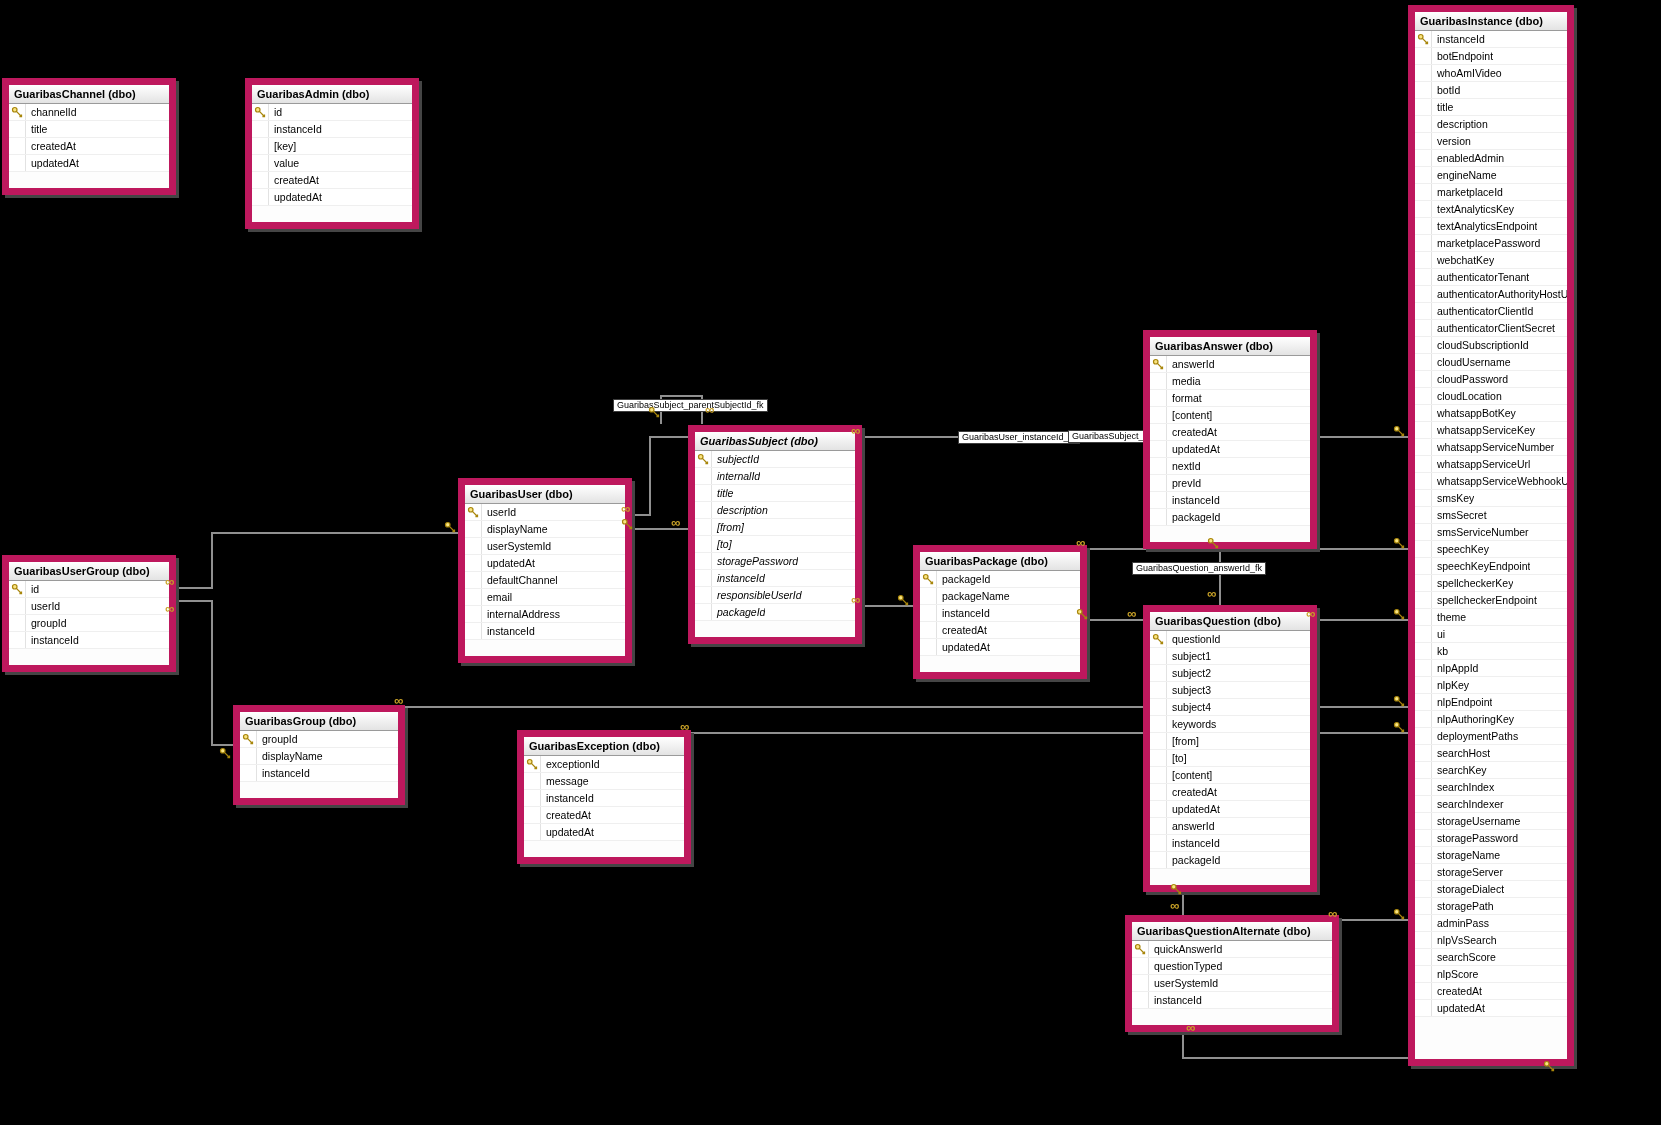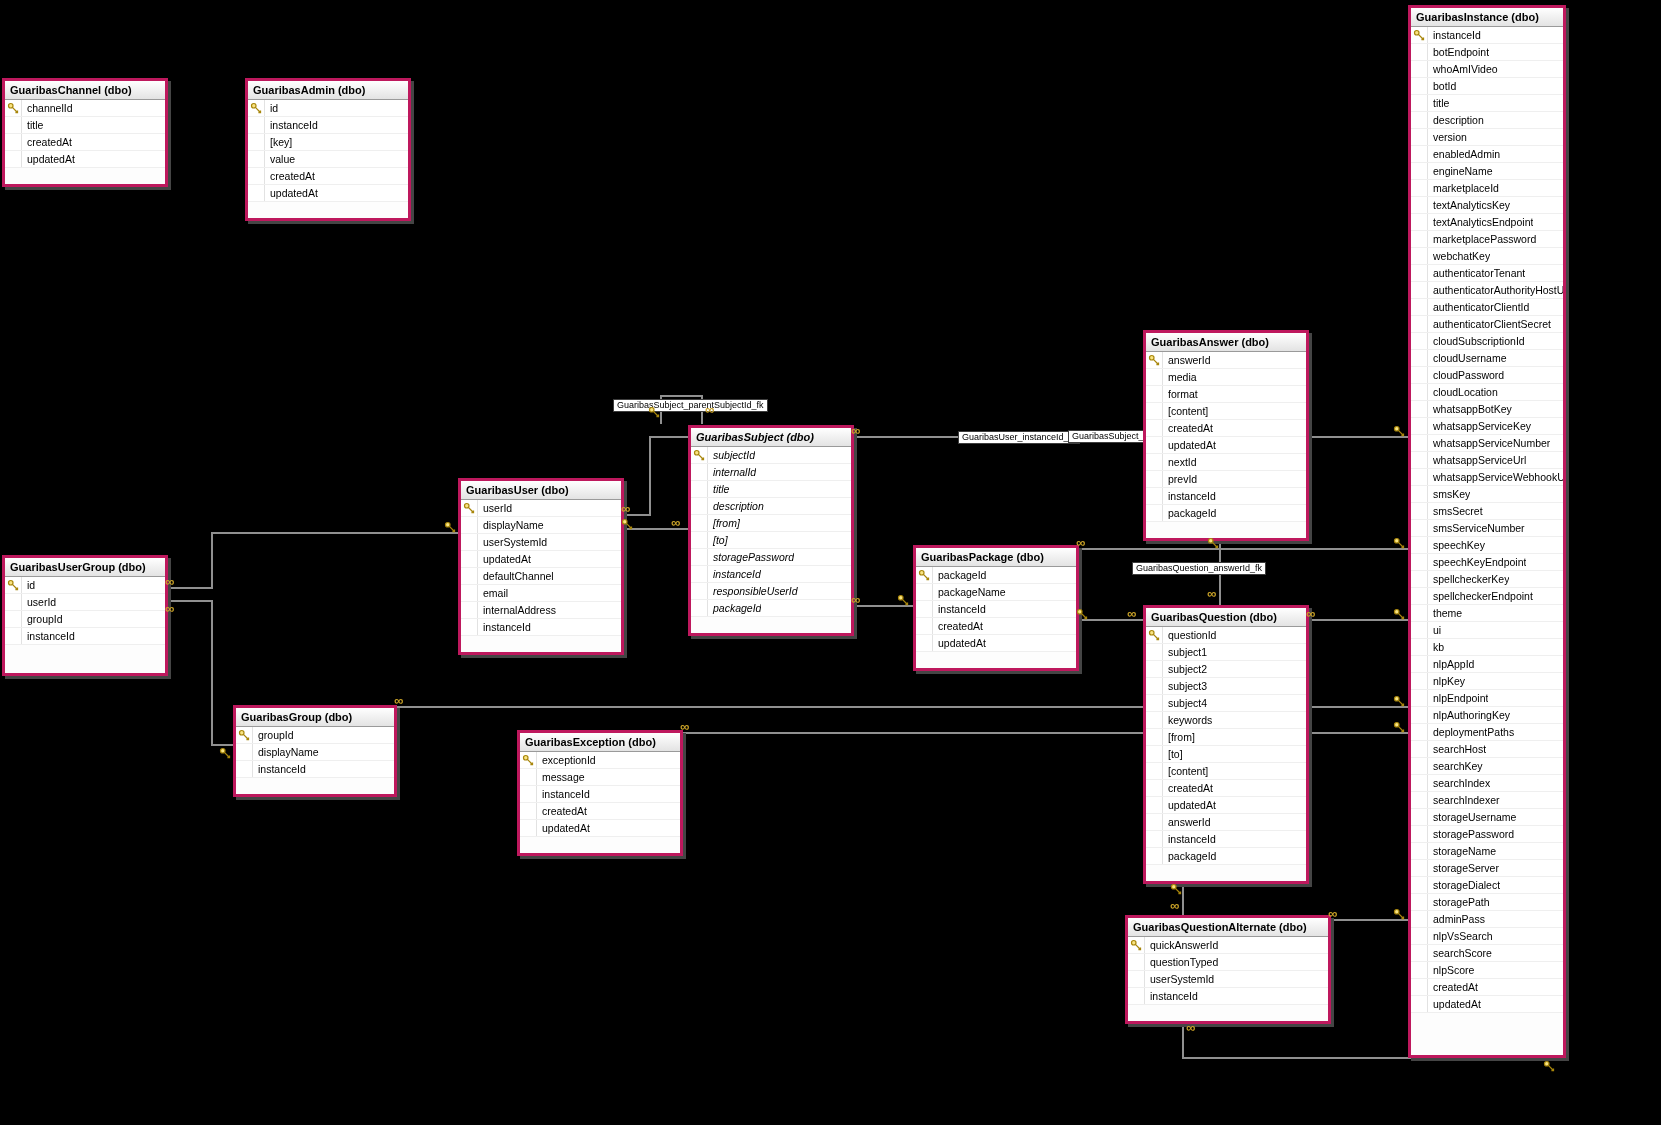--- a/index.html
+++ b/index.html
@@ -3,21 +3,21 @@
 <meta charset="utf-8">
 <style>
   html,body{margin:0;padding:0;background:#000;}
   #canvas{position:relative;overflow:hidden;font-family:"Liberation Sans",sans-serif;}
   #wires{position:absolute;left:0;top:0;z-index:1;}
   .edge-label{
     position:absolute;z-index:2;background:#ffffff;border:1px solid #3d3d3d;
     font-size:9px;line-height:11px;padding:0 3px;color:#000;white-space:nowrap;
   }
   .tbl{
-    position:absolute;z-index:3;background:#fdfdfd;border:3px solid #be185d;
+    position:absolute;z-index:3;background:#fdfdfd;border:7px solid #be185d;
     box-shadow:3px 3px 0 #454545;
   }
   .tbl-h{
     height:18px;line-height:18px;font-size:11px;font-weight:bold;color:#000;
     padding-left:5px;background:linear-gradient(#ffffff,#e3e3e3);
     border-bottom:1px solid #9a9a9a;white-space:nowrap;overflow:hidden;
   }
   .row{
     display:flex;height:17px;box-sizing:border-box;border-bottom:1px solid #efefef;
     align-items:center;background:#fff;
@@ -561,21 +561,21 @@
       </div>
       <div class="row">
         <span class="ic"></span>
         <span class="nm">responsibleUserId</span>
       </div>
       <div class="row">
         <span class="ic"></span>
         <span class="nm">packageId</span>
       </div>
     </div>
-    <div class="tbl" style="left: 2px; top: 555px; width: 160px; padding-bottom: 28px;">
+    <div class="tbl" style="left: 2px; top: 555px; width: 160px; padding-bottom: 16px;">
       <div class="tbl-h">GuaribasUserGroup (dbo)</div>
       <div class="row">
         <span class="ic">
           <svg width="12" height="12" viewBox="0 0 16 16">
             <circle cx="5" cy="5" r="3" fill="#F9E482" stroke="#A8860B" stroke-width="1.6"></circle>
             <path d="M7.2 7.2L13.6 13.6M11.2 14H14V11.2" fill="none" stroke="#A8860B" stroke-width="1.7"></path>
           </svg>
         </span>
         <span class="nm">id</span>
       </div>

